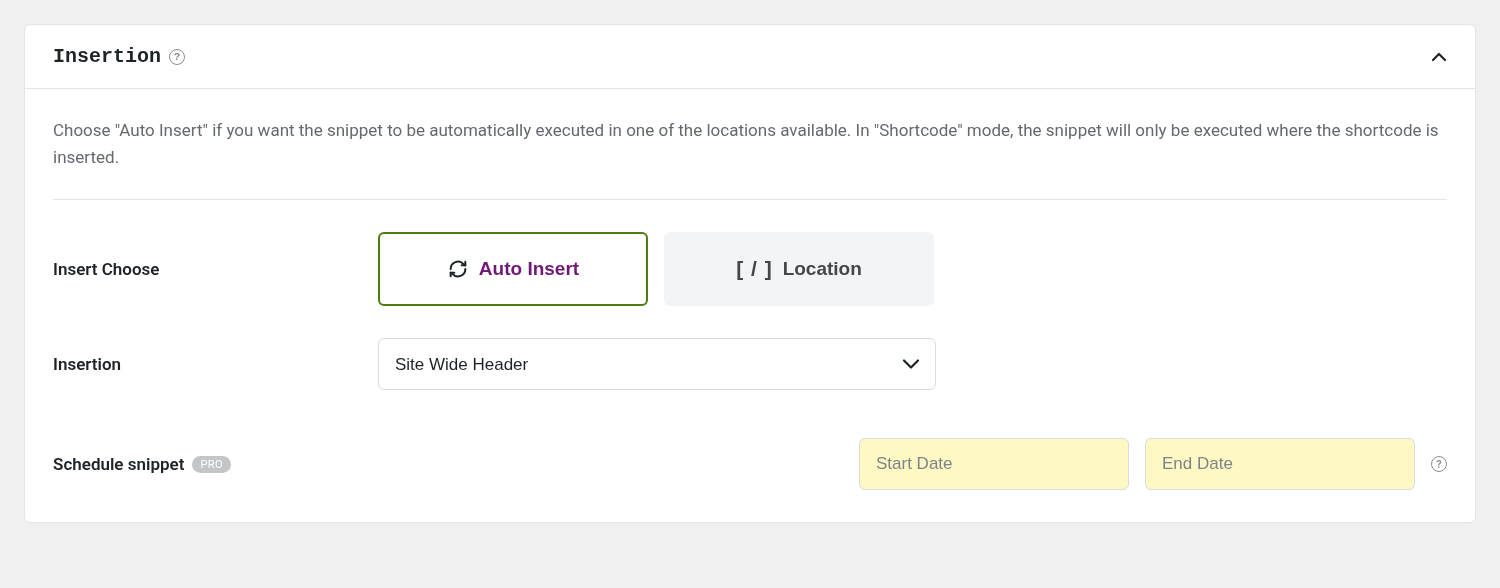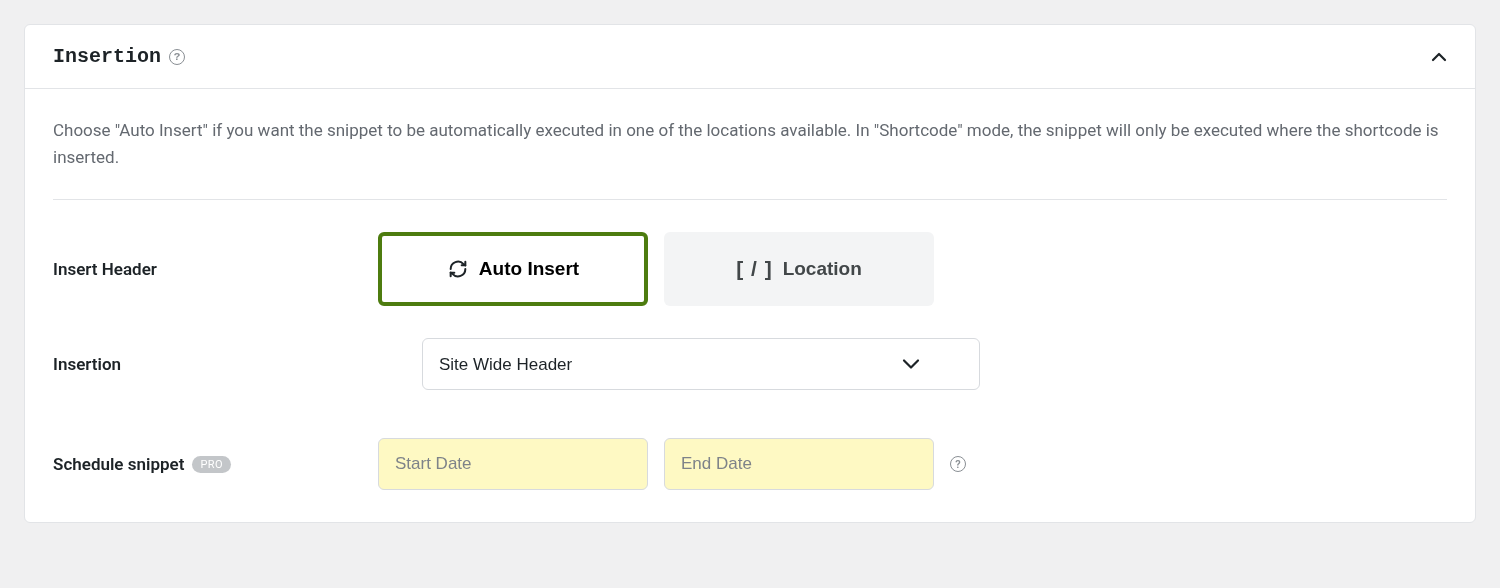--- a/index.html
+++ b/index.html
@@ -70,20 +70,21 @@
       border-top: 1px solid #e2e4e7;
       margin-bottom: 32px;
     }
     .form-row {
       display: flex;
       align-items: center;
       margin-bottom: 32px;
     }
     .form-row:last-child {
       margin-bottom: 0;
+      justify-content: space-between;
     }
     .form-label {
       width: 325px;
       font-size: 17px;
       font-weight: 600;
       color: #1d2327;
       display: flex;
       align-items: center;
       gap: 8px;
     }
@@ -101,23 +102,23 @@
       width: 270px;
       border-radius: 6px;
       font-size: 19px;
       font-weight: 700;
       cursor: pointer;
       border: 2px solid transparent;
       background: #f3f4f5;
       color: #424749;
     }
     .method-button.active {
-      border: 4px solid #4d7c0f;
+      border: 2px solid #4d7c0f;
       background: #fff;
-      color: #000000;
+      color: #701a75;
     }
     .method-icon {
       display: flex;
       align-items: center;
       justify-content: center;
     }
     .select-wrap {
       position: relative;
       width: 558px;
     }
@@ -126,21 +127,20 @@
       height: 52px;
       border: 1px solid #d7dade;
       border-radius: 6px;
       background: #fff;
       font-size: 17px;
       color: #1d2327;
       padding: 0 44px 0 16px;
       appearance: none;
       -webkit-appearance: none;
       cursor: pointer;
-      margin-left: 44px;
     }
     .select-arrow {
       position: absolute;
       right: 16px;
       top: 50%;
       transform: translateY(-50%);
       pointer-events: none;
     }
     .date-input {
       width: 270px;
@@ -182,21 +182,21 @@
         <path d="M2 8L8 2L14 8" stroke="#1d2327" stroke-width="2.2" stroke-linecap="round" stroke-linejoin="round"></path>
       </svg>
     </span>
   </div>
 
   <div class="panel-body">
     <p class="description">Choose "Auto Insert" if you want the snippet to be automatically executed in one of the locations available. In "Shortcode" mode, the snippet will only be executed where the shortcode is inserted.</p>
     <hr class="divider">
 
     <div class="form-row">
-      <div class="form-label">Insert Header</div>
+      <div class="form-label">Insert Choose</div>
       <div class="form-control">
         <button class="method-button active">
           <span class="method-icon">
             <svg width="22" height="22" viewBox="0 0 24 24" fill="none">
               <path d="M4 12a8 8 0 0 1 14-5.3L20 8" stroke="#1d2327" stroke-width="2.2" stroke-linecap="round" stroke-linejoin="round"></path>
               <path d="M20 4v4h-4" stroke="#1d2327" stroke-width="2.2" stroke-linecap="round" stroke-linejoin="round"></path>
               <path d="M20 12a8 8 0 0 1-14 5.3L4 16" stroke="#1d2327" stroke-width="2.2" stroke-linecap="round" stroke-linejoin="round"></path>
               <path d="M4 20v-4h4" stroke="#1d2327" stroke-width="2.2" stroke-linecap="round" stroke-linejoin="round"></path>
             </svg>
           </span>

